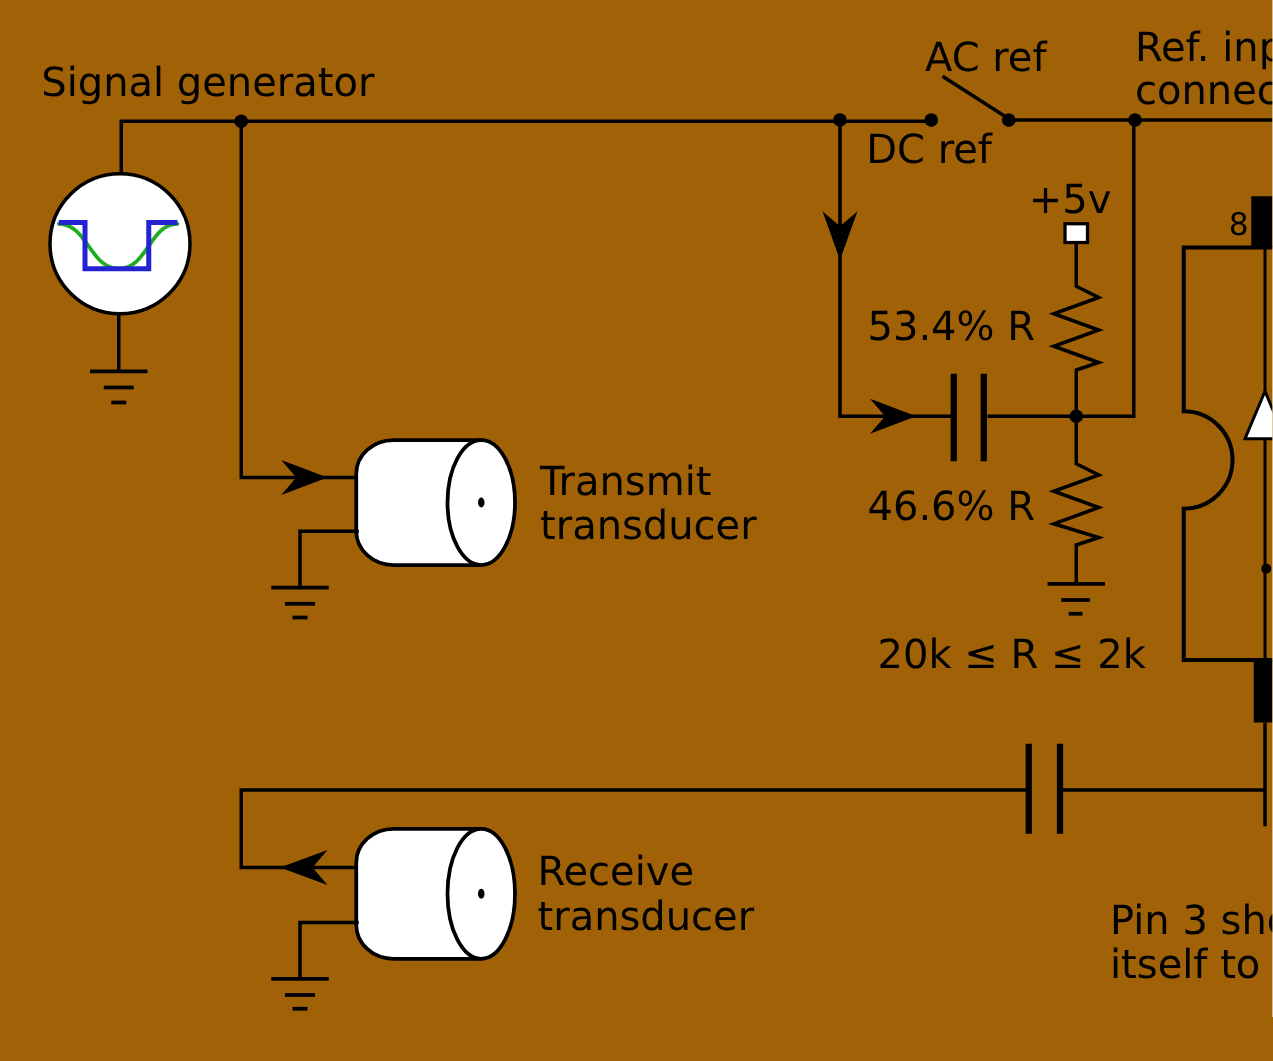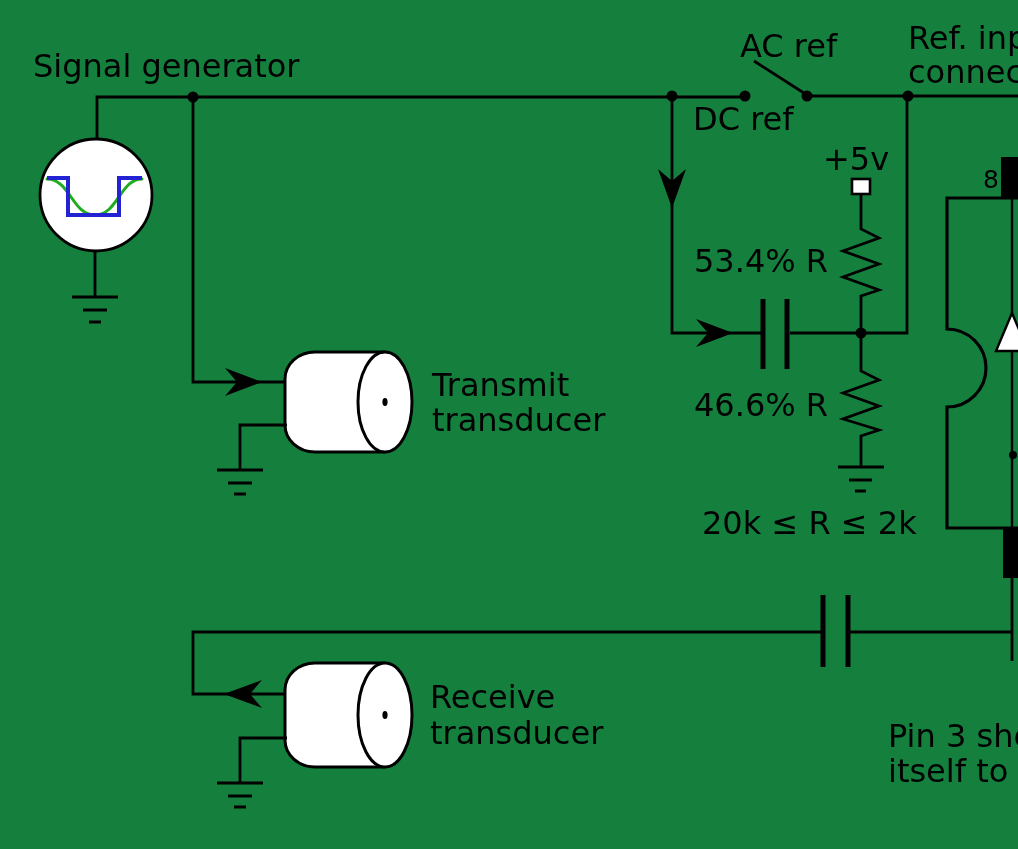--- a/index.html
+++ b/index.html
@@ -5,21 +5,21 @@
   html, body {
     margin: 0;
     padding: 0;
     background: #ffffff;
   }
   .stage {
     position: relative;
     width: 1018px;
     height: 849px;
     overflow: hidden;
-    background: #15803d;
+    background: #a16207;
     font-family: "DejaVu Sans", sans-serif;
   }
   svg text {
     font-family: "DejaVu Sans", sans-serif;
     fill: #000000;
   }
   .lbl { font-size: 32px; }
   .lbl-sm { font-size: 25px; }
 </style>
 </head>

